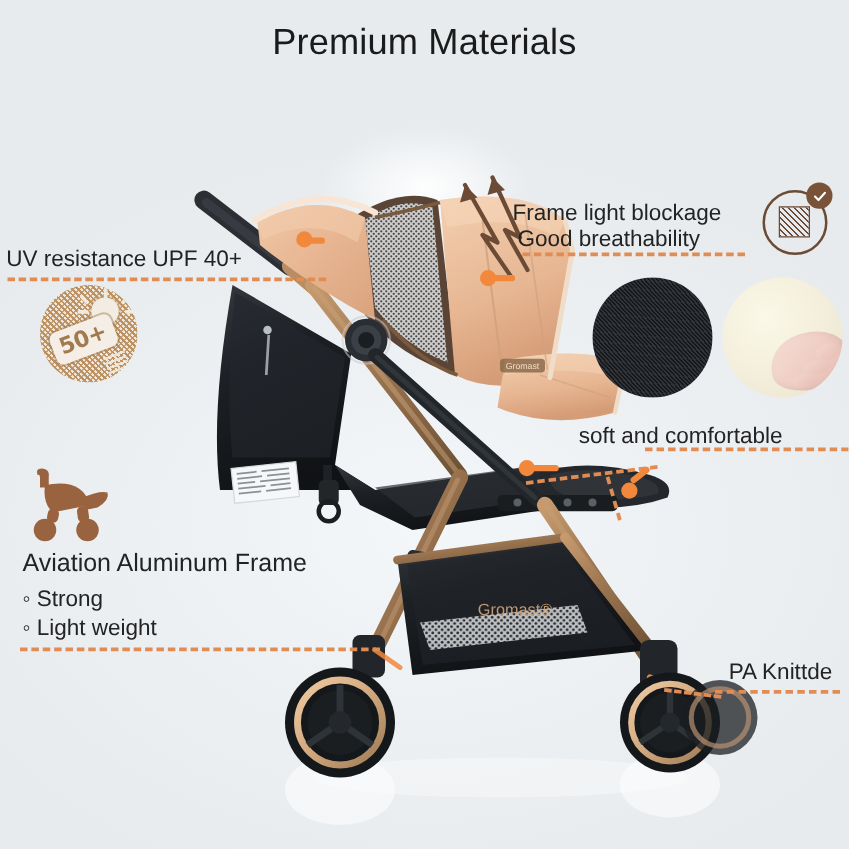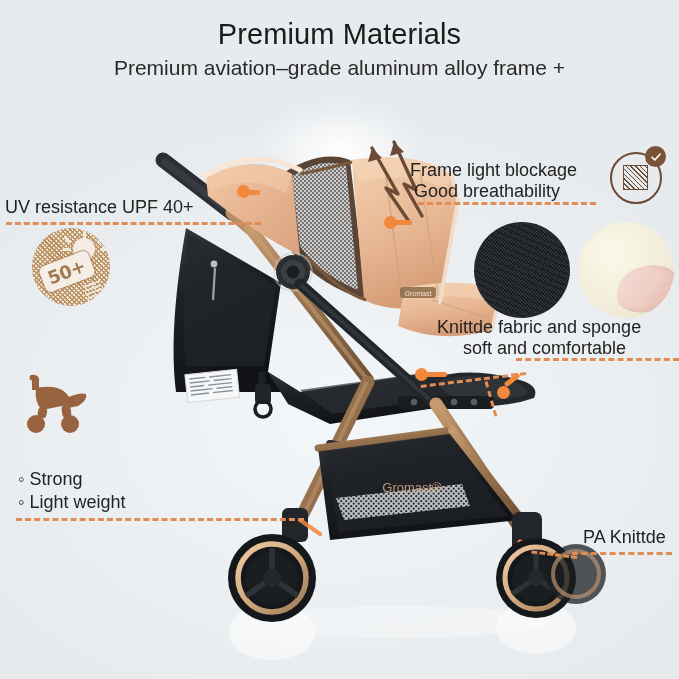--- a/index.html
+++ b/index.html
@@ -270,21 +270,20 @@
     <circle cx="576" cy="574" r="30" fill="#1a1d21" opacity=".75"></circle>
     <circle cx="576" cy="574" r="23" fill="none" stroke="#b89272" stroke-width="4" opacity=".7"></circle>
 
     <path d="M300 520 L320 534" stroke="#f2883c" stroke-width="4" stroke-linecap="round" opacity=".85"></path>
   </svg>
   </div>
 
   <div class="hdr">
     <div class="t1">Premium Materials</div>
     <div class="t2">
-      <span>Premium aviation–grade aluminum alloy frame +</span>
     </div>
   </div>
 
   <div class="lbl" style="left:5px;top:197px;font-size:18px;">UV resistance UPF 40+</div>
   <div class="dash" style="left:6px;top:222px;width:255px;"></div>
 
   <div class="upf">
     <div class="sun"></div>
     <div class="ray" style="left:51px;top:2px;width:3px;height:9px;"></div>
     <div class="ray" style="left:64px;top:6px;width:3px;height:9px;transform:rotate(42deg);"></div>
@@ -323,21 +322,20 @@
   </div>
 
   <div class="sw sw-knit"></div>
   <div class="sw sw-sponge">
     <div class="hand"></div>
     <div class="finger" style="right:2px;bottom:30px;width:20px;height:13px;transform:rotate(-20deg);"></div>
     <div class="finger" style="right:10px;bottom:18px;width:22px;height:12px;transform:rotate(-14deg);"></div>
     <div class="finger" style="right:20px;bottom:8px;width:20px;height:11px;transform:rotate(-8deg);"></div>
   </div>
 
-  <div class="lbl" style="left:437px;top:317px;font-size:18px;">Knittde fabric and sponge</div>
   <div class="lbl" style="left:463px;top:338px;font-size:18px;">soft and comfortable</div>
   <div class="dash" style="left:516px;top:358px;width:163px;"></div>
   <div class="dash" style="left:420px;top:372px;width:106px;transform:rotate(-7deg);transform-origin:100% 50%;"></div>
   <div class="dash" style="left:486px;top:380px;width:36px;transform:rotate(74deg);transform-origin:0 50%;"></div>
 
   <div class="pin" style="left:415px;top:368px;"></div>
   <div class="pintail" style="left:425px;top:372px;width:22px;"></div>
   <div class="pin" style="left:497px;top:386px;"></div>
   <div class="pintail" style="left:505px;top:383px;width:18px;transform:rotate(-38deg);"></div>
 
@@ -353,20 +351,21 @@
         <path d="M14 14 Q44 8 50 30 L20 36 Q12 28 14 14 Z"></path>
         <path d="M44 24 Q58 18 64 20 Q66 26 56 32 L46 34 Z"></path>
         <rect x="16" y="33" width="9" height="11" rx="4" transform="rotate(12 20 38)"></rect>
         <rect x="40" y="31" width="9" height="13" rx="4" transform="rotate(-8 44 38)"></rect>
       </g>
       <circle cx="14" cy="50" r="9" fill="#9a6340"></circle>
       <circle cx="48" cy="50" r="9" fill="#9a6340"></circle>
     </svg>
   </div>
 
+  <div class="lbl" style="left:18px;top:440px;font-size:20px;">Aviation Aluminum Frame</div>
   <div class="lbl" style="left:18px;top:469px;font-size:18px;">◦ Strong</div>
   <div class="lbl" style="left:18px;top:492px;font-size:18px;">◦ Light weight</div>
   <div class="dash" style="left:16px;top:518px;width:288px;"></div>
 
   <div class="lbl" style="left:583px;top:527px;font-size:18px;">PA Knittde</div>
   <div class="dash" style="left:572px;top:552px;width:100px;"></div>
   <div class="dash" style="left:531px;top:556px;width:46px;transform:rotate(7deg);transform-origin:100% 50%;"></div>
 
 </div>
 

